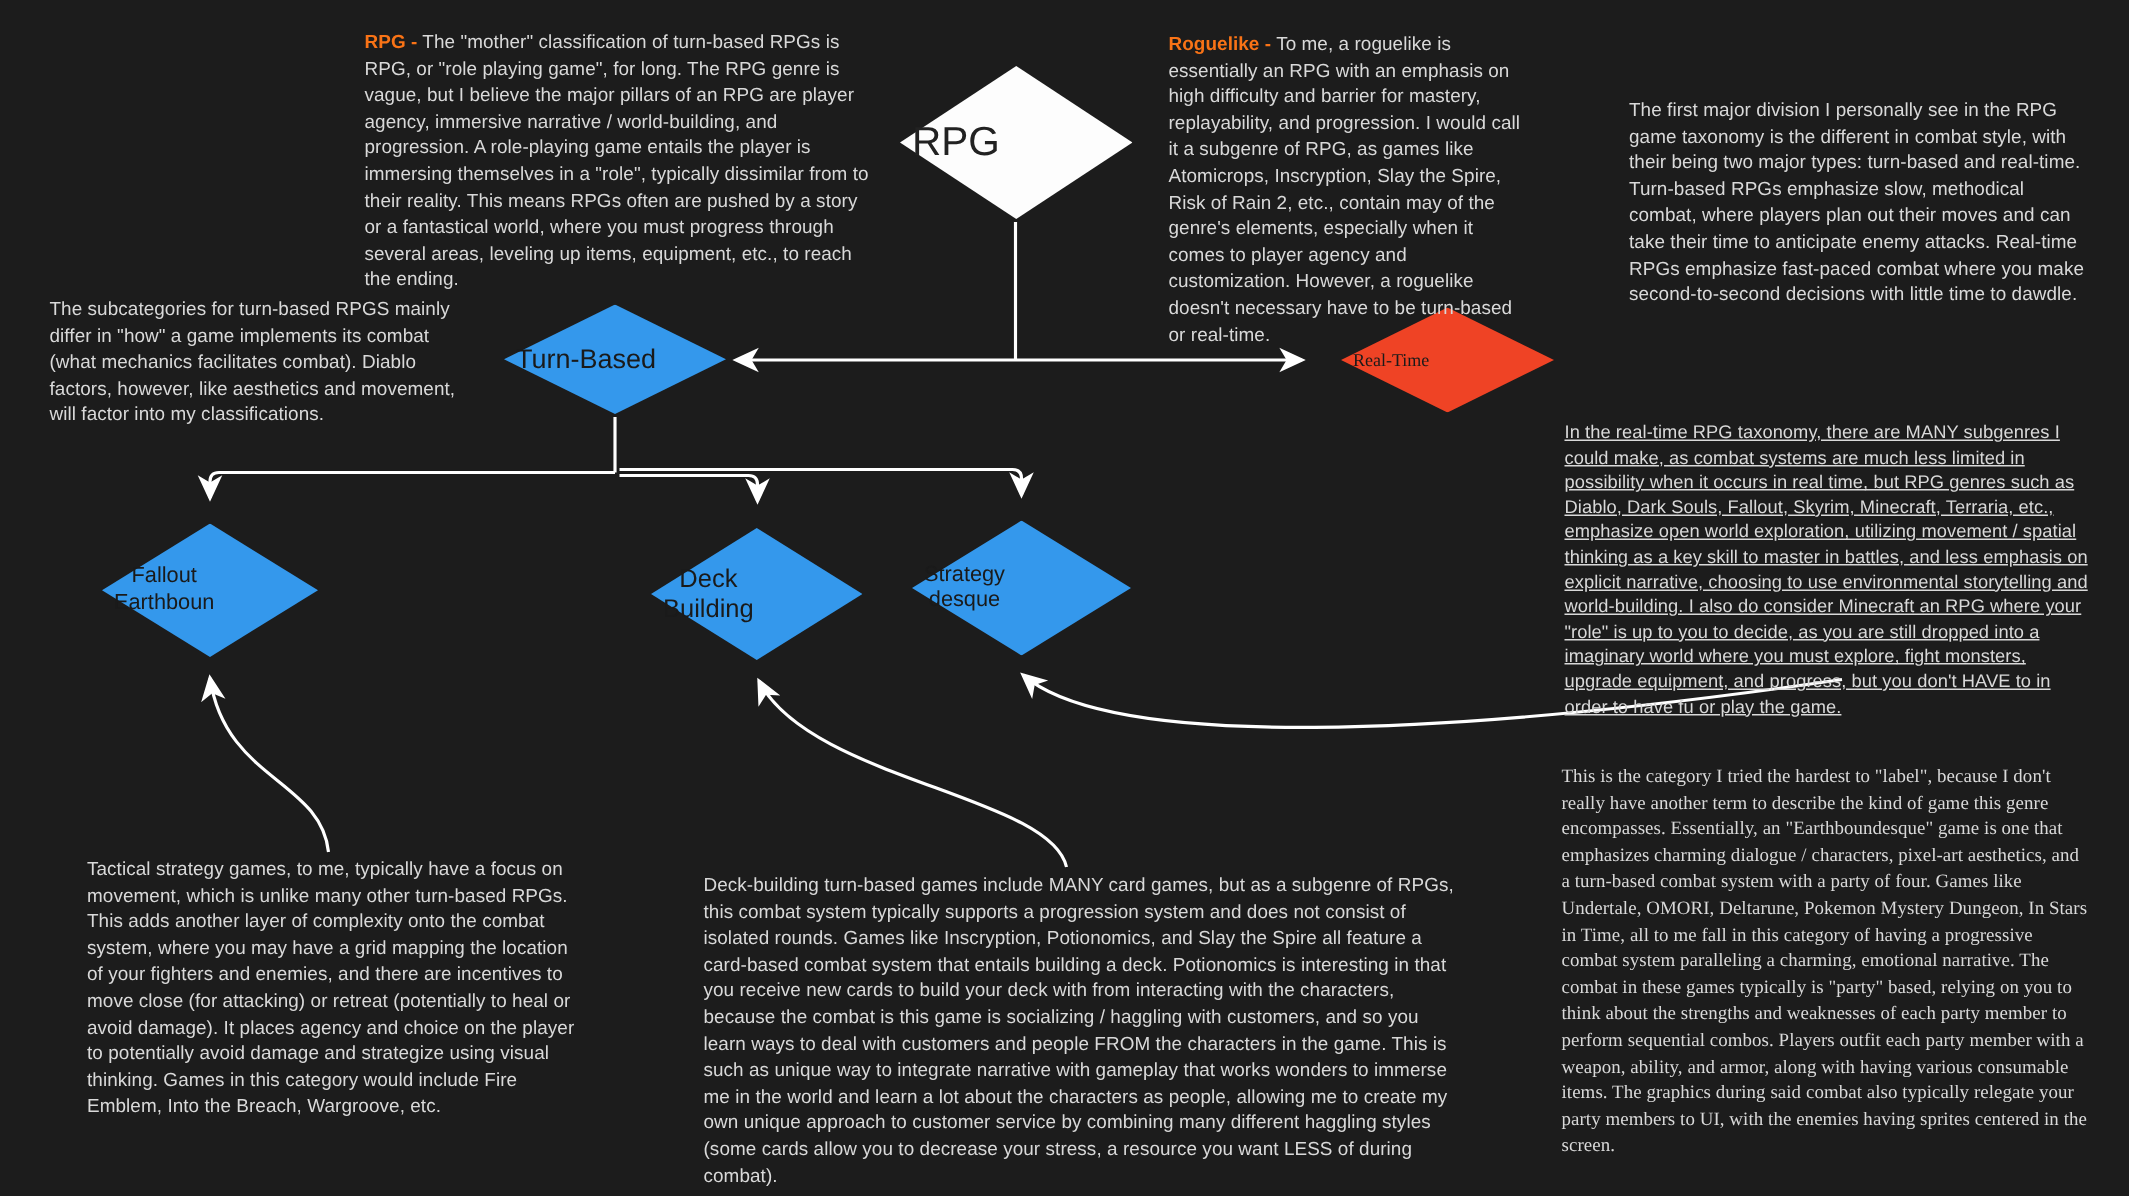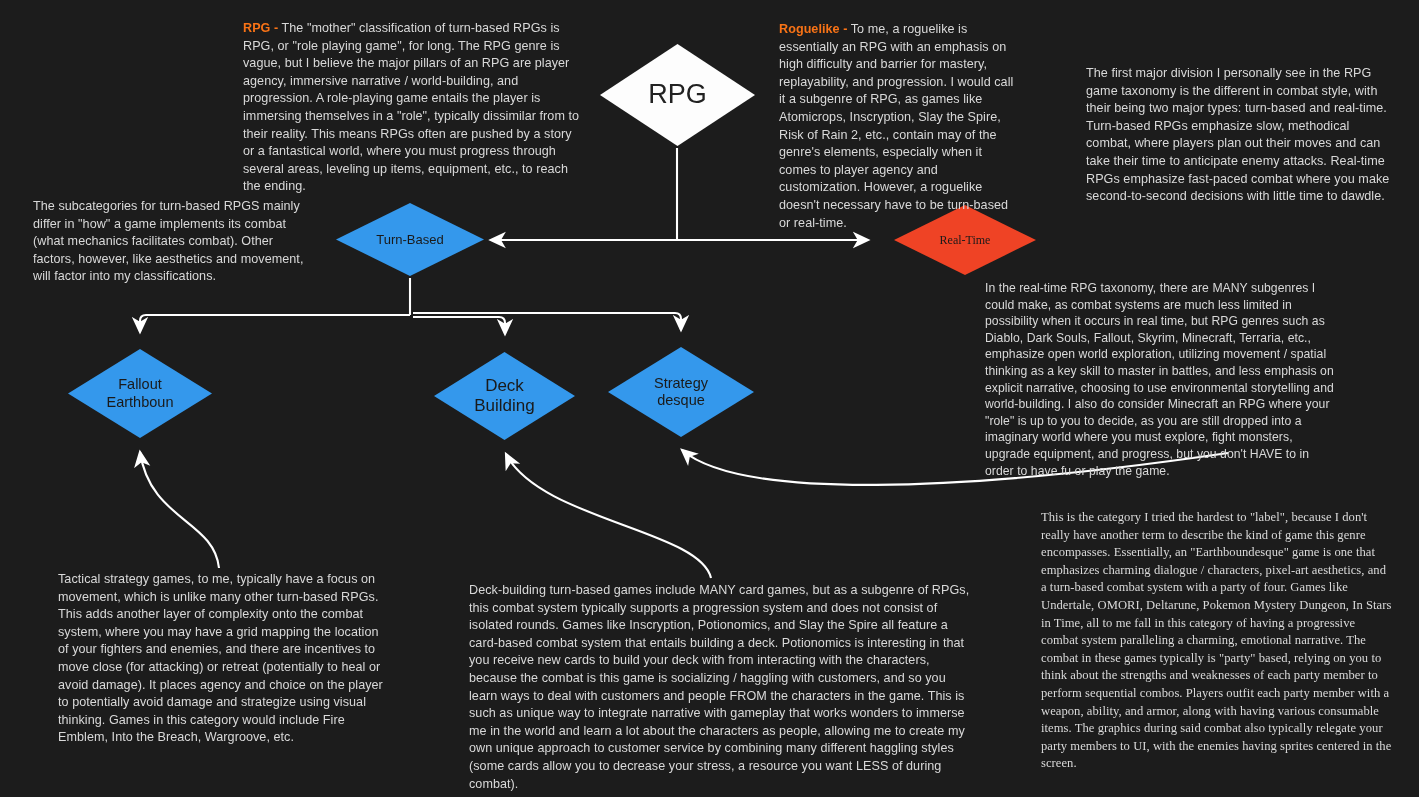--- a/index.html
+++ b/index.html
@@ -18,56 +18,56 @@
     color:#d9d9d9;
     font-size:12.6px;
     line-height:17.6px;
     letter-spacing:0.05px;
     text-align:left;
   }
   .note b{color:#f97316;font-weight:bold;}
 
   .node{
     position:absolute;
-    display:flex;align-items:center;justify-content:center;
+    display:flex;align-items:center;
     text-align:center;
     color:#1a1a1a;
     line-height:1.18;
   }
   .node .dia{
     position:absolute;left:0;top:0;width:100%;height:100%;
     clip-path:polygon(50% 0%,100% 50%,50% 100%,0% 50%);
   }
   .node .lbl{position:relative;z-index:2;padding:0 8px;}
 
   #node-rpg{left:600px;top:44px;width:155px;height:102px;font-size:27px;}
   #node-rpg .dia{background:#fdfdfd;}
   #node-rpg .lbl{color:#222;}
 
-  #node-turn{left:336px;top:203px;width:148px;height:73px;font-size:13px;}
+  #node-turn{left:336px;top:203px;width:148px;height:73px;font-size:18px;}
   #node-turn .dia{background:#3498ec;}
 
   #node-real{left:894px;top:205px;width:142px;height:70px;font-size:12px;font-family:Liberation Serif, serif;}
   #node-real .dia{background:#ef4325;}
 
   #node-tac{left:68px;top:349px;width:144px;height:89px;font-size:14.5px;}
   #node-tac .dia{background:#3498ec;}
 
   #node-deck{left:434px;top:352px;width:141px;height:88px;font-size:17px;}
   #node-deck .dia{background:#3498ec;}
 
   #node-earth{left:608px;top:347px;width:146px;height:90px;font-size:14.5px;}
   #node-earth .dia{background:#3498ec;}
 
   
   #note-rpg{left:243px;top:20px;width:338px;}
   #note-rogue{left:779px;top:21px;width:243px;}
   #note-division{left:1086px;top:65px;width:310px;}
   #note-subcat{left:33px;top:198px;width:272px;}
-  #note-realtime{left:985px;top:280px;width:350px;font-size:12.2px;line-height:16.6px;}
+  #note-realtime{left:1043px;top:280px;width:350px;font-size:12.2px;line-height:16.6px;text-decoration:underline;}
   #note-earth{left:1041px;top:509px;width:352px;font-family:Liberation Serif, serif;}
   #note-tactical{left:58px;top:571px;width:330px;}
   #note-deck{left:469px;top:582px;width:505px;}
 </style>
 </head>
 <body>
 
 <div id="canvas">
 
   <svg class="links" viewBox="0 0 1419 797">
@@ -132,21 +132,21 @@
       <span>desque</span>
     </span>
   </div>
 
   <div class="note" id="note-rpg"><b>RPG -</b><span> The "mother" classification of turn-based RPGs is RPG, or "role playing game", for long. The RPG genre is vague, but I believe the major pillars of an RPG are player agency, immersive narrative / world-building, and progression. A role-playing game entails the player is immersing themselves in a "role", typically dissimilar from to their reality. This means RPGs often are pushed by a story or a fantastical world, where you must progress through several areas, leveling up items, equipment, etc., to reach the ending.</span></div>
 
   <div class="note" id="note-rogue"><b>Roguelike -</b><span> To me, a roguelike is essentially an RPG with an emphasis on high difficulty and barrier for mastery, replayability, and progression. I would call it a subgenre of RPG, as games like Atomicrops, Inscryption, Slay the Spire, Risk of Rain 2, etc., contain may of the genre's elements, especially when it comes to player agency and customization. However, a roguelike doesn't necessary have to be turn-based or real-time.</span></div>
 
   <div class="note" id="note-division">The first major division I personally see in the RPG game taxonomy is the different in combat style, with their being two major types: turn-based and real-time. Turn-based RPGs emphasize slow, methodical combat, where players plan out their moves and can take their time to anticipate enemy attacks. Real-time RPGs emphasize fast-paced combat where you make second-to-second decisions with little time to dawdle.</div>
 
-  <div class="note" id="note-subcat">The subcategories for turn-based RPGS mainly differ in "how" a game implements its combat (what mechanics facilitates combat). Other factors, however, like aesthetics and movement, will factor into my classifications.</div>
+  <div class="note" id="note-subcat">The subcategories for turn-based RPGS mainly differ in "how" a game implements its combat (what mechanics facilitates combat). Diablo factors, however, like aesthetics and movement, will factor into my classifications.</div>
 
   <div class="note" id="note-realtime">In the real-time RPG taxonomy, there are MANY subgenres I could make, as combat systems are much less limited in possibility when it occurs in real time, but RPG genres such as Diablo, Dark Souls, Fallout, Skyrim, Minecraft, Terraria, etc., emphasize open world exploration, utilizing movement / spatial thinking as a key skill to master in battles, and less emphasis on explicit narrative, choosing to use environmental storytelling and world-building. I also do consider Minecraft an RPG where your "role" is up to you to decide, as you are still dropped into a imaginary world where you must explore, fight monsters, upgrade equipment, and progress, but you don't HAVE to in order to have fu or play the game.</div>
 
   <div class="note" id="note-earth">This is the category I tried the hardest to "label", because I don't really have another term to describe the kind of game this genre encompasses. Essentially, an "Earthboundesque" game is one that emphasizes charming dialogue / characters, pixel-art aesthetics, and a turn-based combat system with a party of four. Games like Undertale, OMORI, Deltarune, Pokemon Mystery Dungeon, In Stars in Time, all to me fall in this category of having a progressive combat system paralleling a charming, emotional narrative. The combat in these games typically is "party" based, relying on you to think about the strengths and weaknesses of each party member to perform sequential combos. Players outfit each party member with a weapon, ability, and armor, along with having various consumable items. The graphics during said combat also typically relegate your party members to UI, with the enemies having sprites centered in the screen.</div>
 
   <div class="note" id="note-tactical">Tactical strategy games, to me, typically have a focus on movement, which is unlike many other turn-based RPGs. This adds another layer of complexity onto the combat system, where you may have a grid mapping the location of your fighters and enemies, and there are incentives to move close (for attacking) or retreat (potentially to heal or avoid damage). It places agency and choice on the player to potentially avoid damage and strategize using visual thinking. Games in this category would include Fire Emblem, Into the Breach, Wargroove, etc.</div>
 
   <div class="note" id="note-deck">Deck-building turn-based games include MANY card games, but as a subgenre of RPGs, this combat system typically supports a progression system and does not consist of isolated rounds. Games like Inscryption, Potionomics, and Slay the Spire all feature a card-based combat system that entails building a deck. Potionomics is interesting in that you receive new cards to build your deck with from interacting with the characters, because the combat is this game is socializing / haggling with customers, and so you learn ways to deal with customers and people FROM the characters in the game. This is such as unique way to integrate narrative with gameplay that works wonders to immerse me in the world and learn a lot about the characters as people, allowing me to create my own unique approach to customer service by combining many different haggling styles (some cards allow you to decrease your stress, a resource you want LESS of during combat).</div>
 
 </div>

